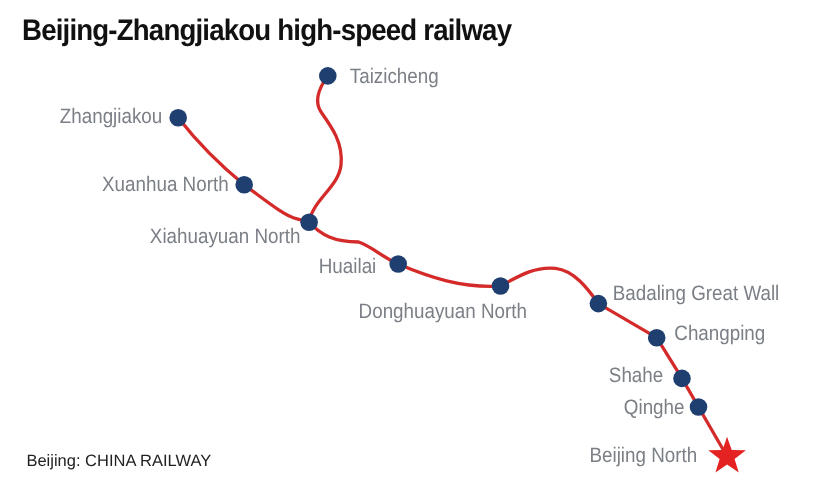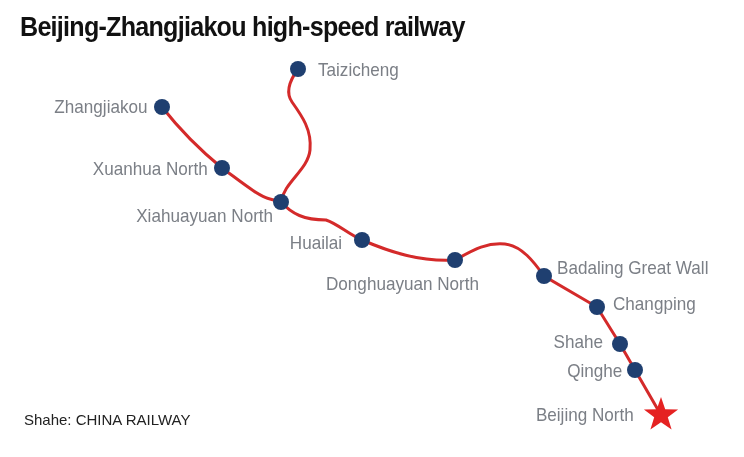--- a/index.html
+++ b/index.html
@@ -43,13 +43,13 @@
 <div class="label r" style="right:536px; top:159px;">Xuanhua North</div>
 <div class="label r" style="right:471px; top:206px;">Xiahuayuan North</div>
 <div class="label r" style="right:402px; top:233px;">Huailai</div>
 <div class="label l" style="left:326px; top:274px;">Donghuayuan North</div>
 <div class="label l" style="left:557px; top:258px;">Badaling Great Wall</div>
 <div class="label l" style="left:613px; top:294px;">Changping</div>
 <div class="label r" style="right:141px; top:332px;">Shahe</div>
 <div class="label r" style="right:122px; top:361px;">Qinghe</div>
 <div class="label r" style="right:110px; top:405px;">Beijing North</div>
 
-<div class="source">Shahe: CHINA RAILWAY</div>
+<div class="source">Beijing: CHINA RAILWAY</div>
 
 </body></html>

